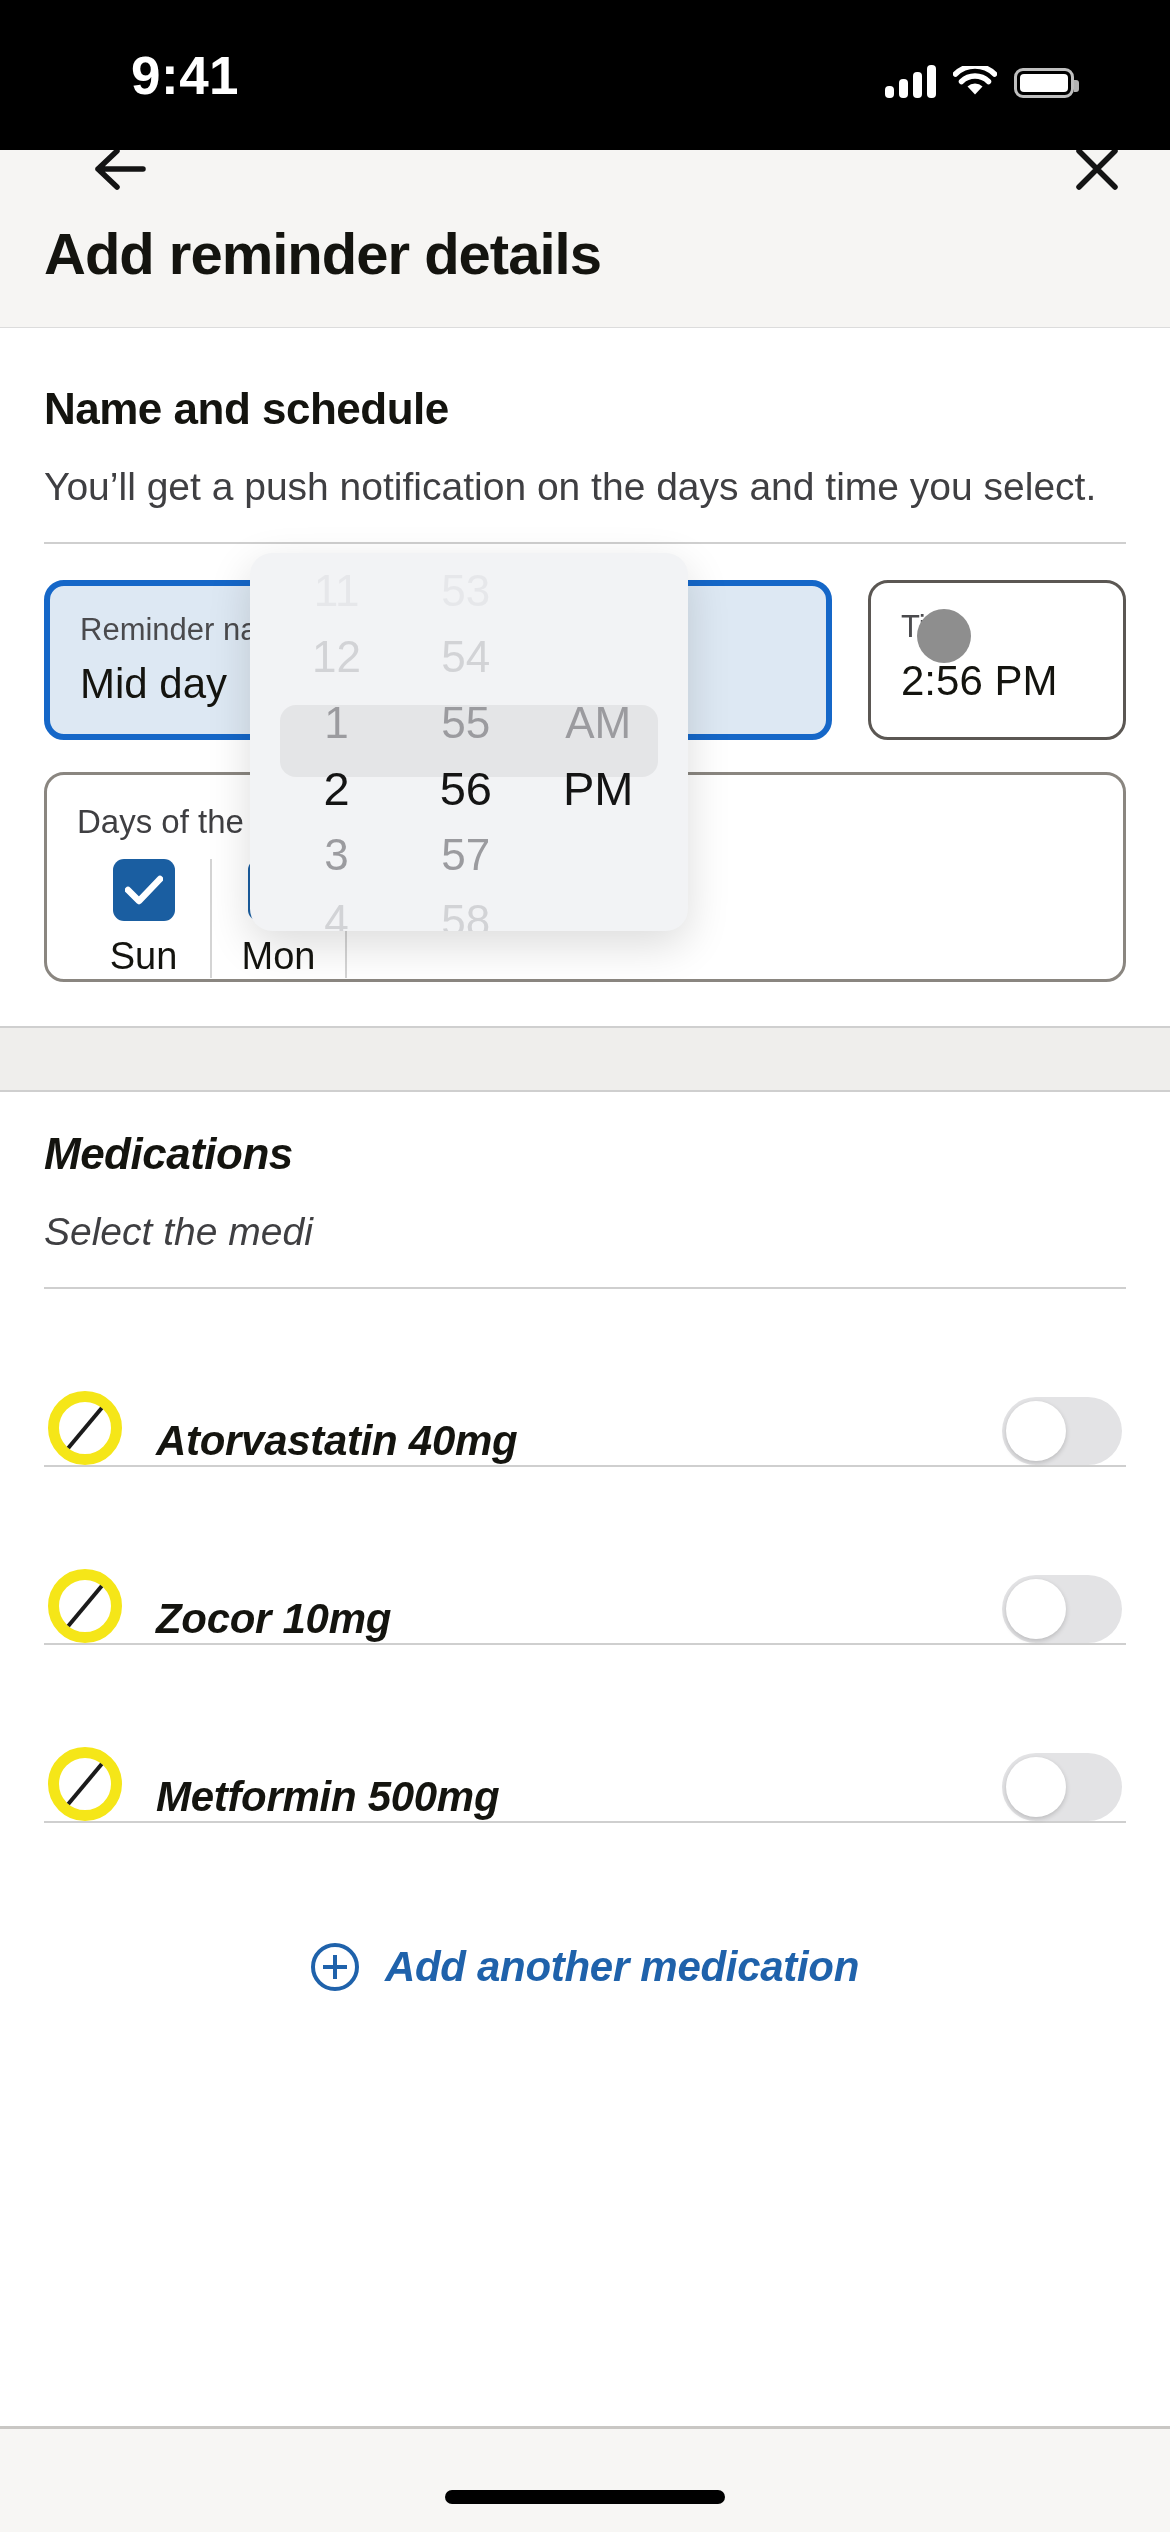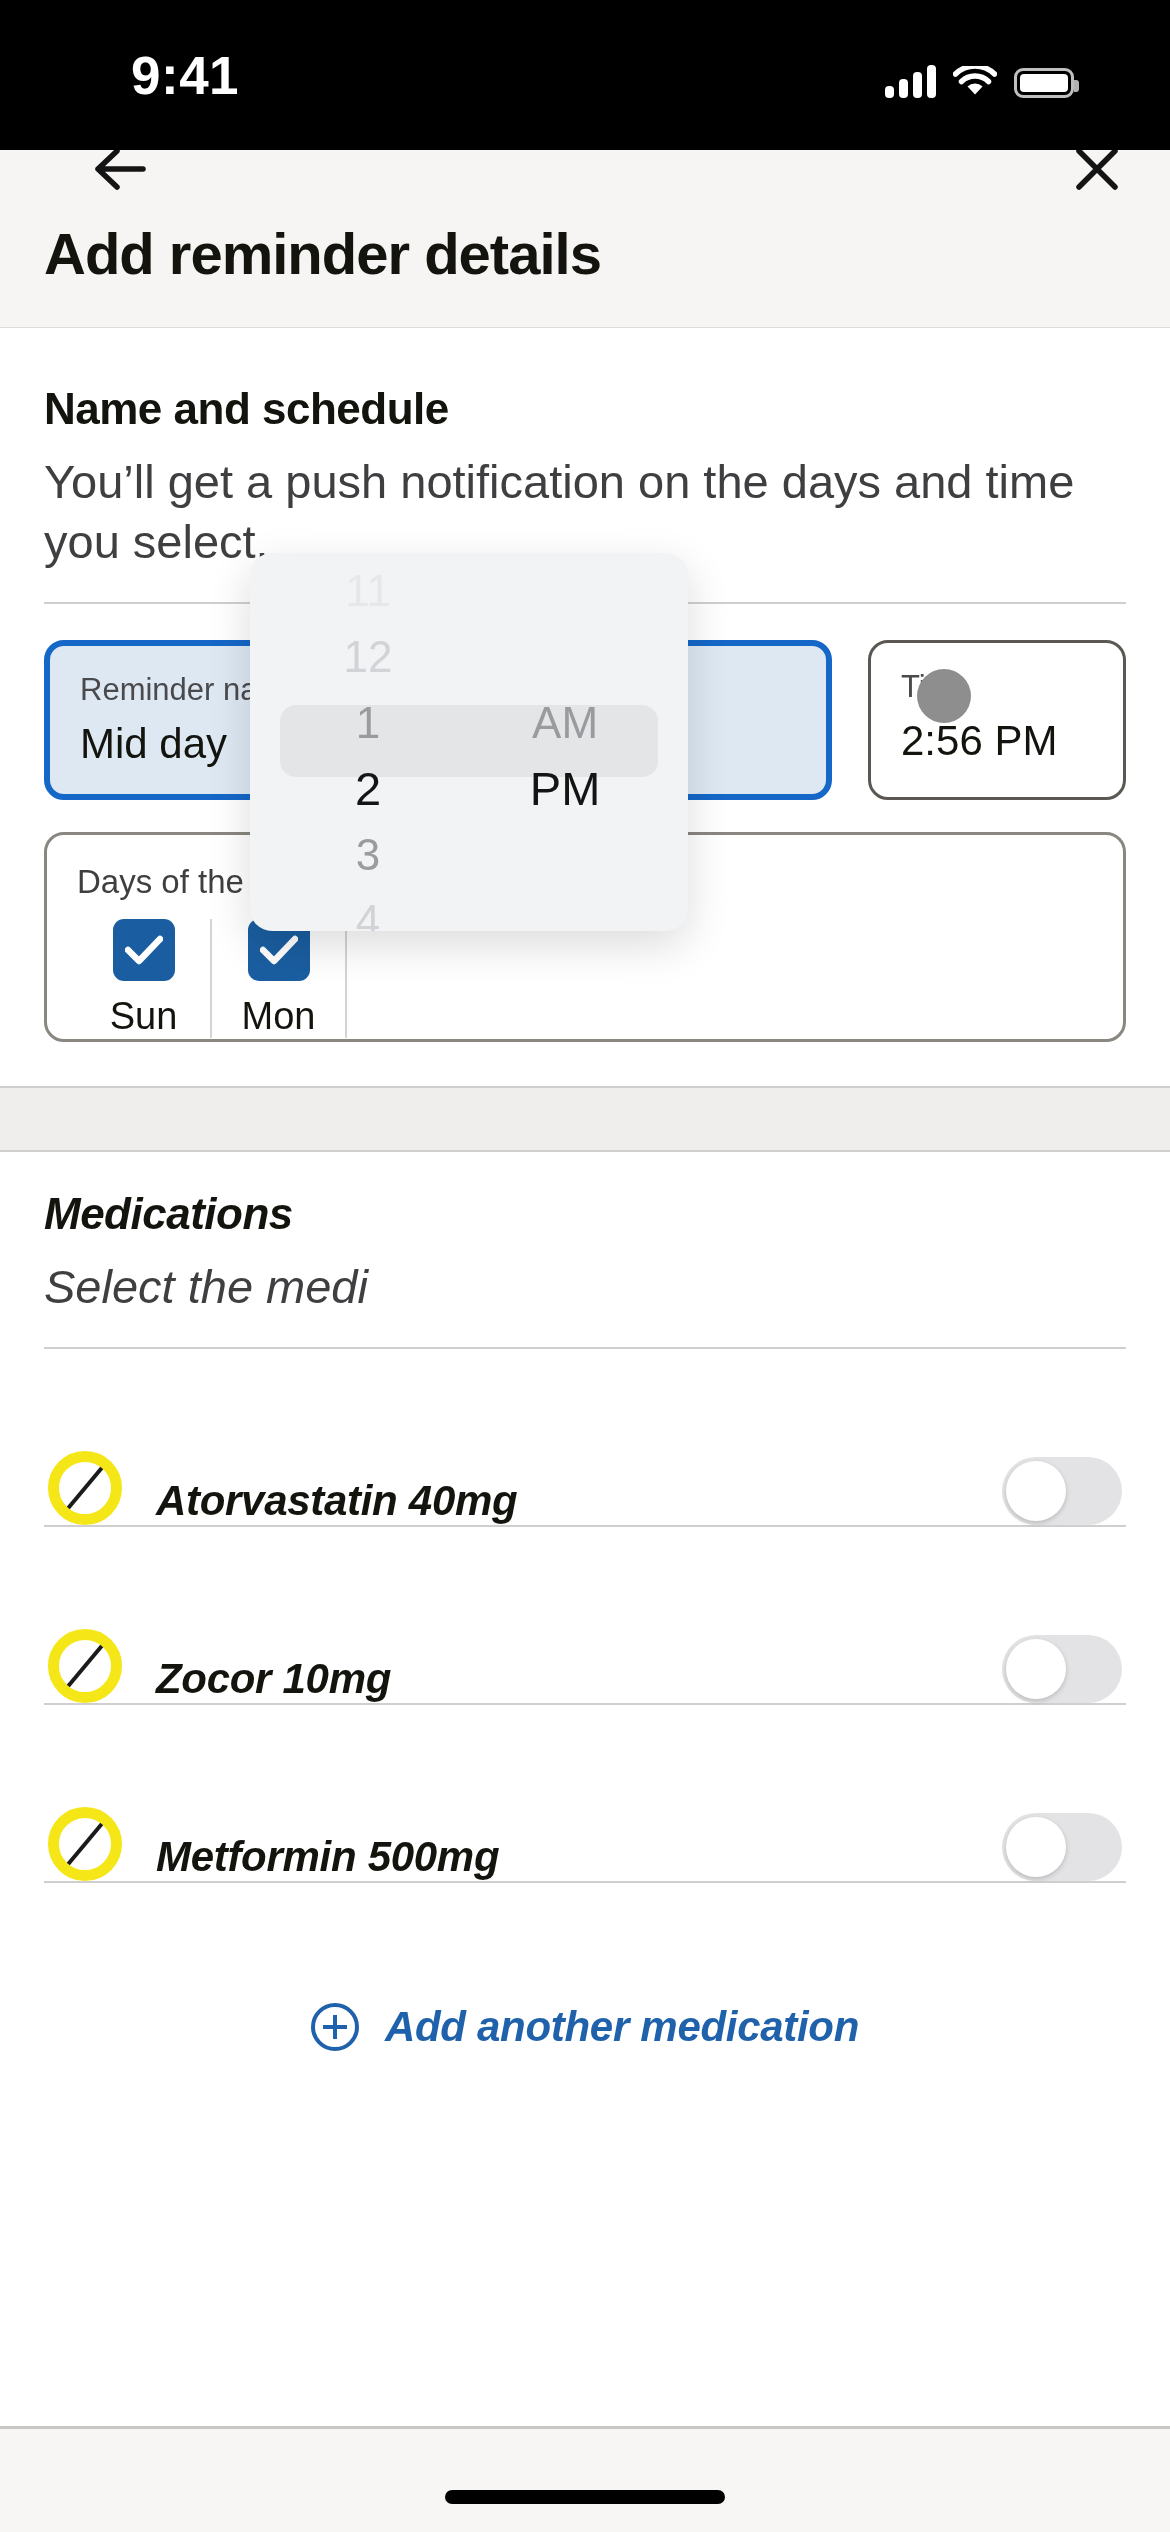--- a/index.html
+++ b/index.html
@@ -57,21 +57,21 @@
   .close-btn { right:42px; }
   .page-title {
     position:absolute; left:44px; top:108px;
     font-size:58px; font-weight:700; color:#14140f; letter-spacing:-1px;
   }
 
   
   .sheet-body { position:relative; }
   .section { padding:0 44px; background:#fff; }
   .section-title { font-size:44px; font-weight:700; color:#14140f; letter-spacing:-0.5px; }
-  .section-sub { font-size:47px; color:#3f3f42; line-height:1.28; margin-top:18px; }
+  .section-sub { font-size:39px; color:#3f3f42; line-height:1.28; margin-top:28px; }
   .hr { height:2px; background:#cfcfcf; margin-top:30px; }
 
   .name-sched { padding-top:56px; }
 
   
   .field-row { display:flex; gap:36px; margin-top:36px; align-items:flex-start; }
   .field {
     border-radius:20px; background:#fff; position:relative;
     padding:26px 28px 26px 30px;
   }
@@ -313,20 +313,28 @@
     <div class="tp-highlight"></div>
     <div class="tp-cols">
       <div class="tp-col">
         <div class="tp-item faintest" style="top:16px">11</div>
         <div class="tp-item faint" style="top:82px">12</div>
         <div class="tp-item" style="top:148px">1</div>
         <div class="tp-item sel" style="top:212px">2</div>
         <div class="tp-item" style="top:280px">3</div>
         <div class="tp-item faint" style="top:346px">4</div>
       </div>
+      <div class="tp-col">
+        <div class="tp-item faintest" style="top:16px">53</div>
+        <div class="tp-item faint" style="top:82px">54</div>
+        <div class="tp-item" style="top:148px">55</div>
+        <div class="tp-item sel" style="top:212px">56</div>
+        <div class="tp-item" style="top:280px">57</div>
+        <div class="tp-item faint" style="top:346px">58</div>
+      </div>
       <div class="tp-col ampm">
         <div class="tp-item" style="top:148px">AM</div>
         <div class="tp-item sel" style="top:212px">PM</div>
       </div>
     </div>
   </div>
 
   <div class="home-area">
     <div class="home-bar"></div>
   </div>

